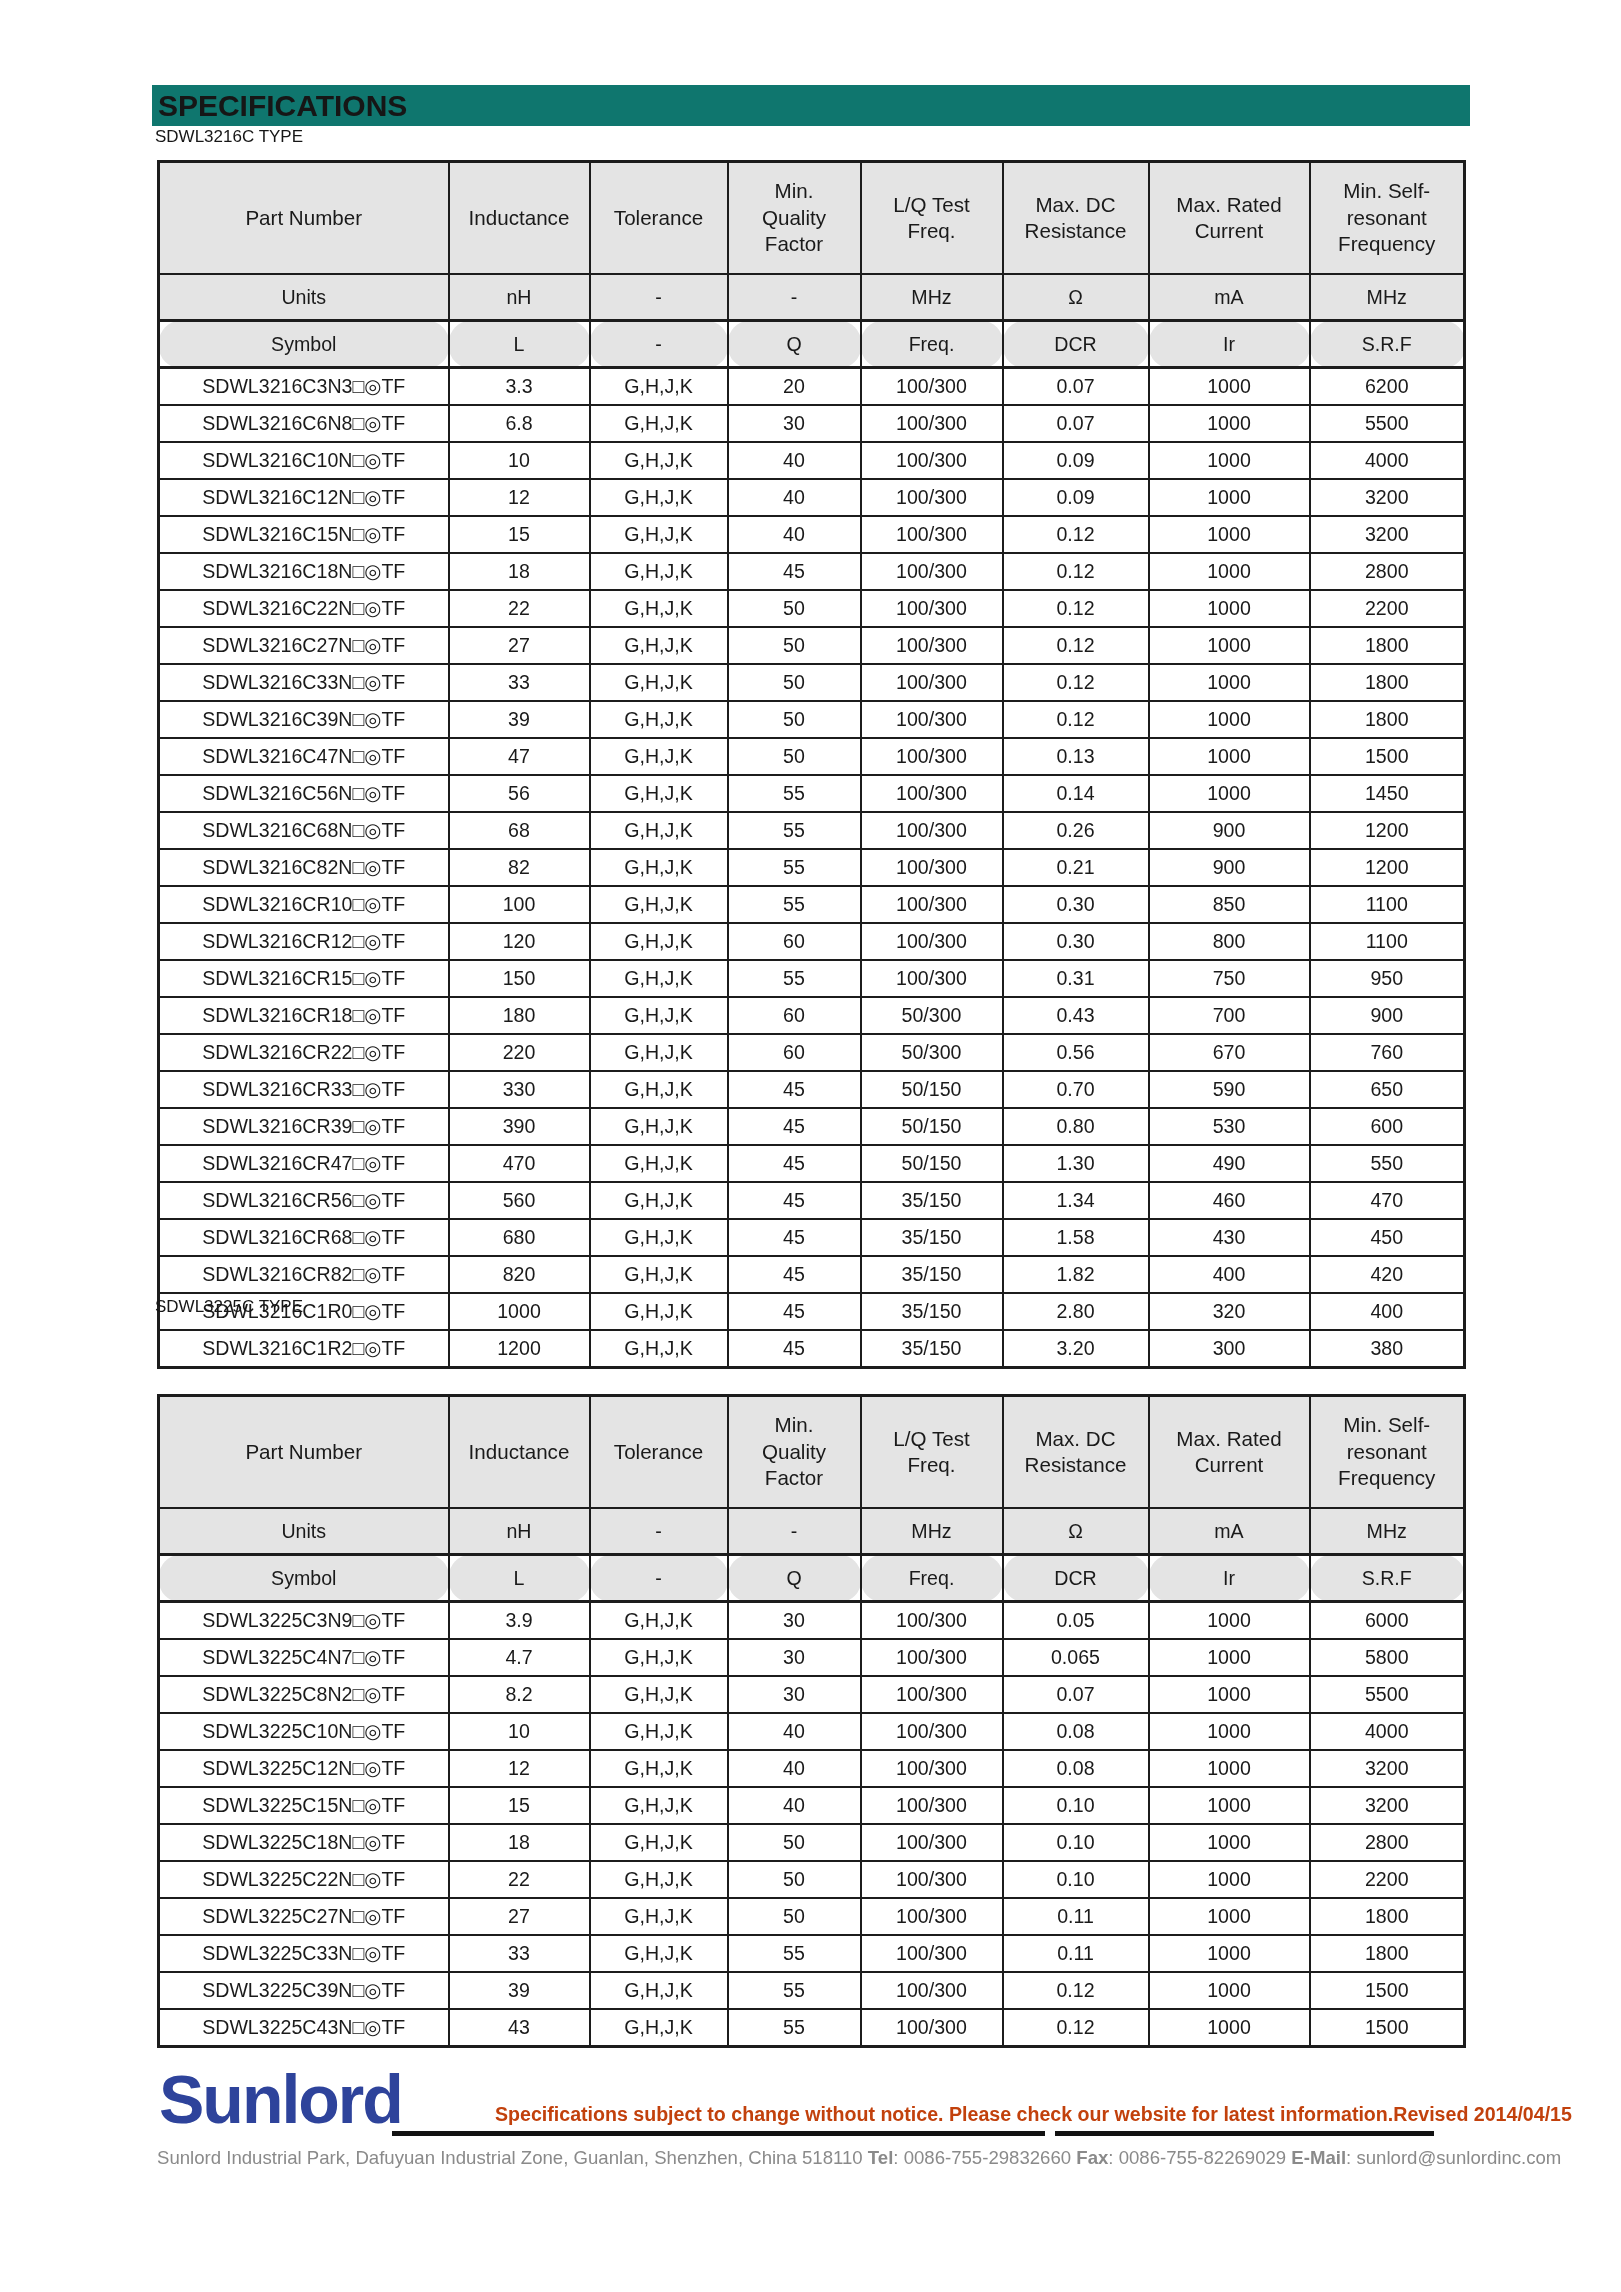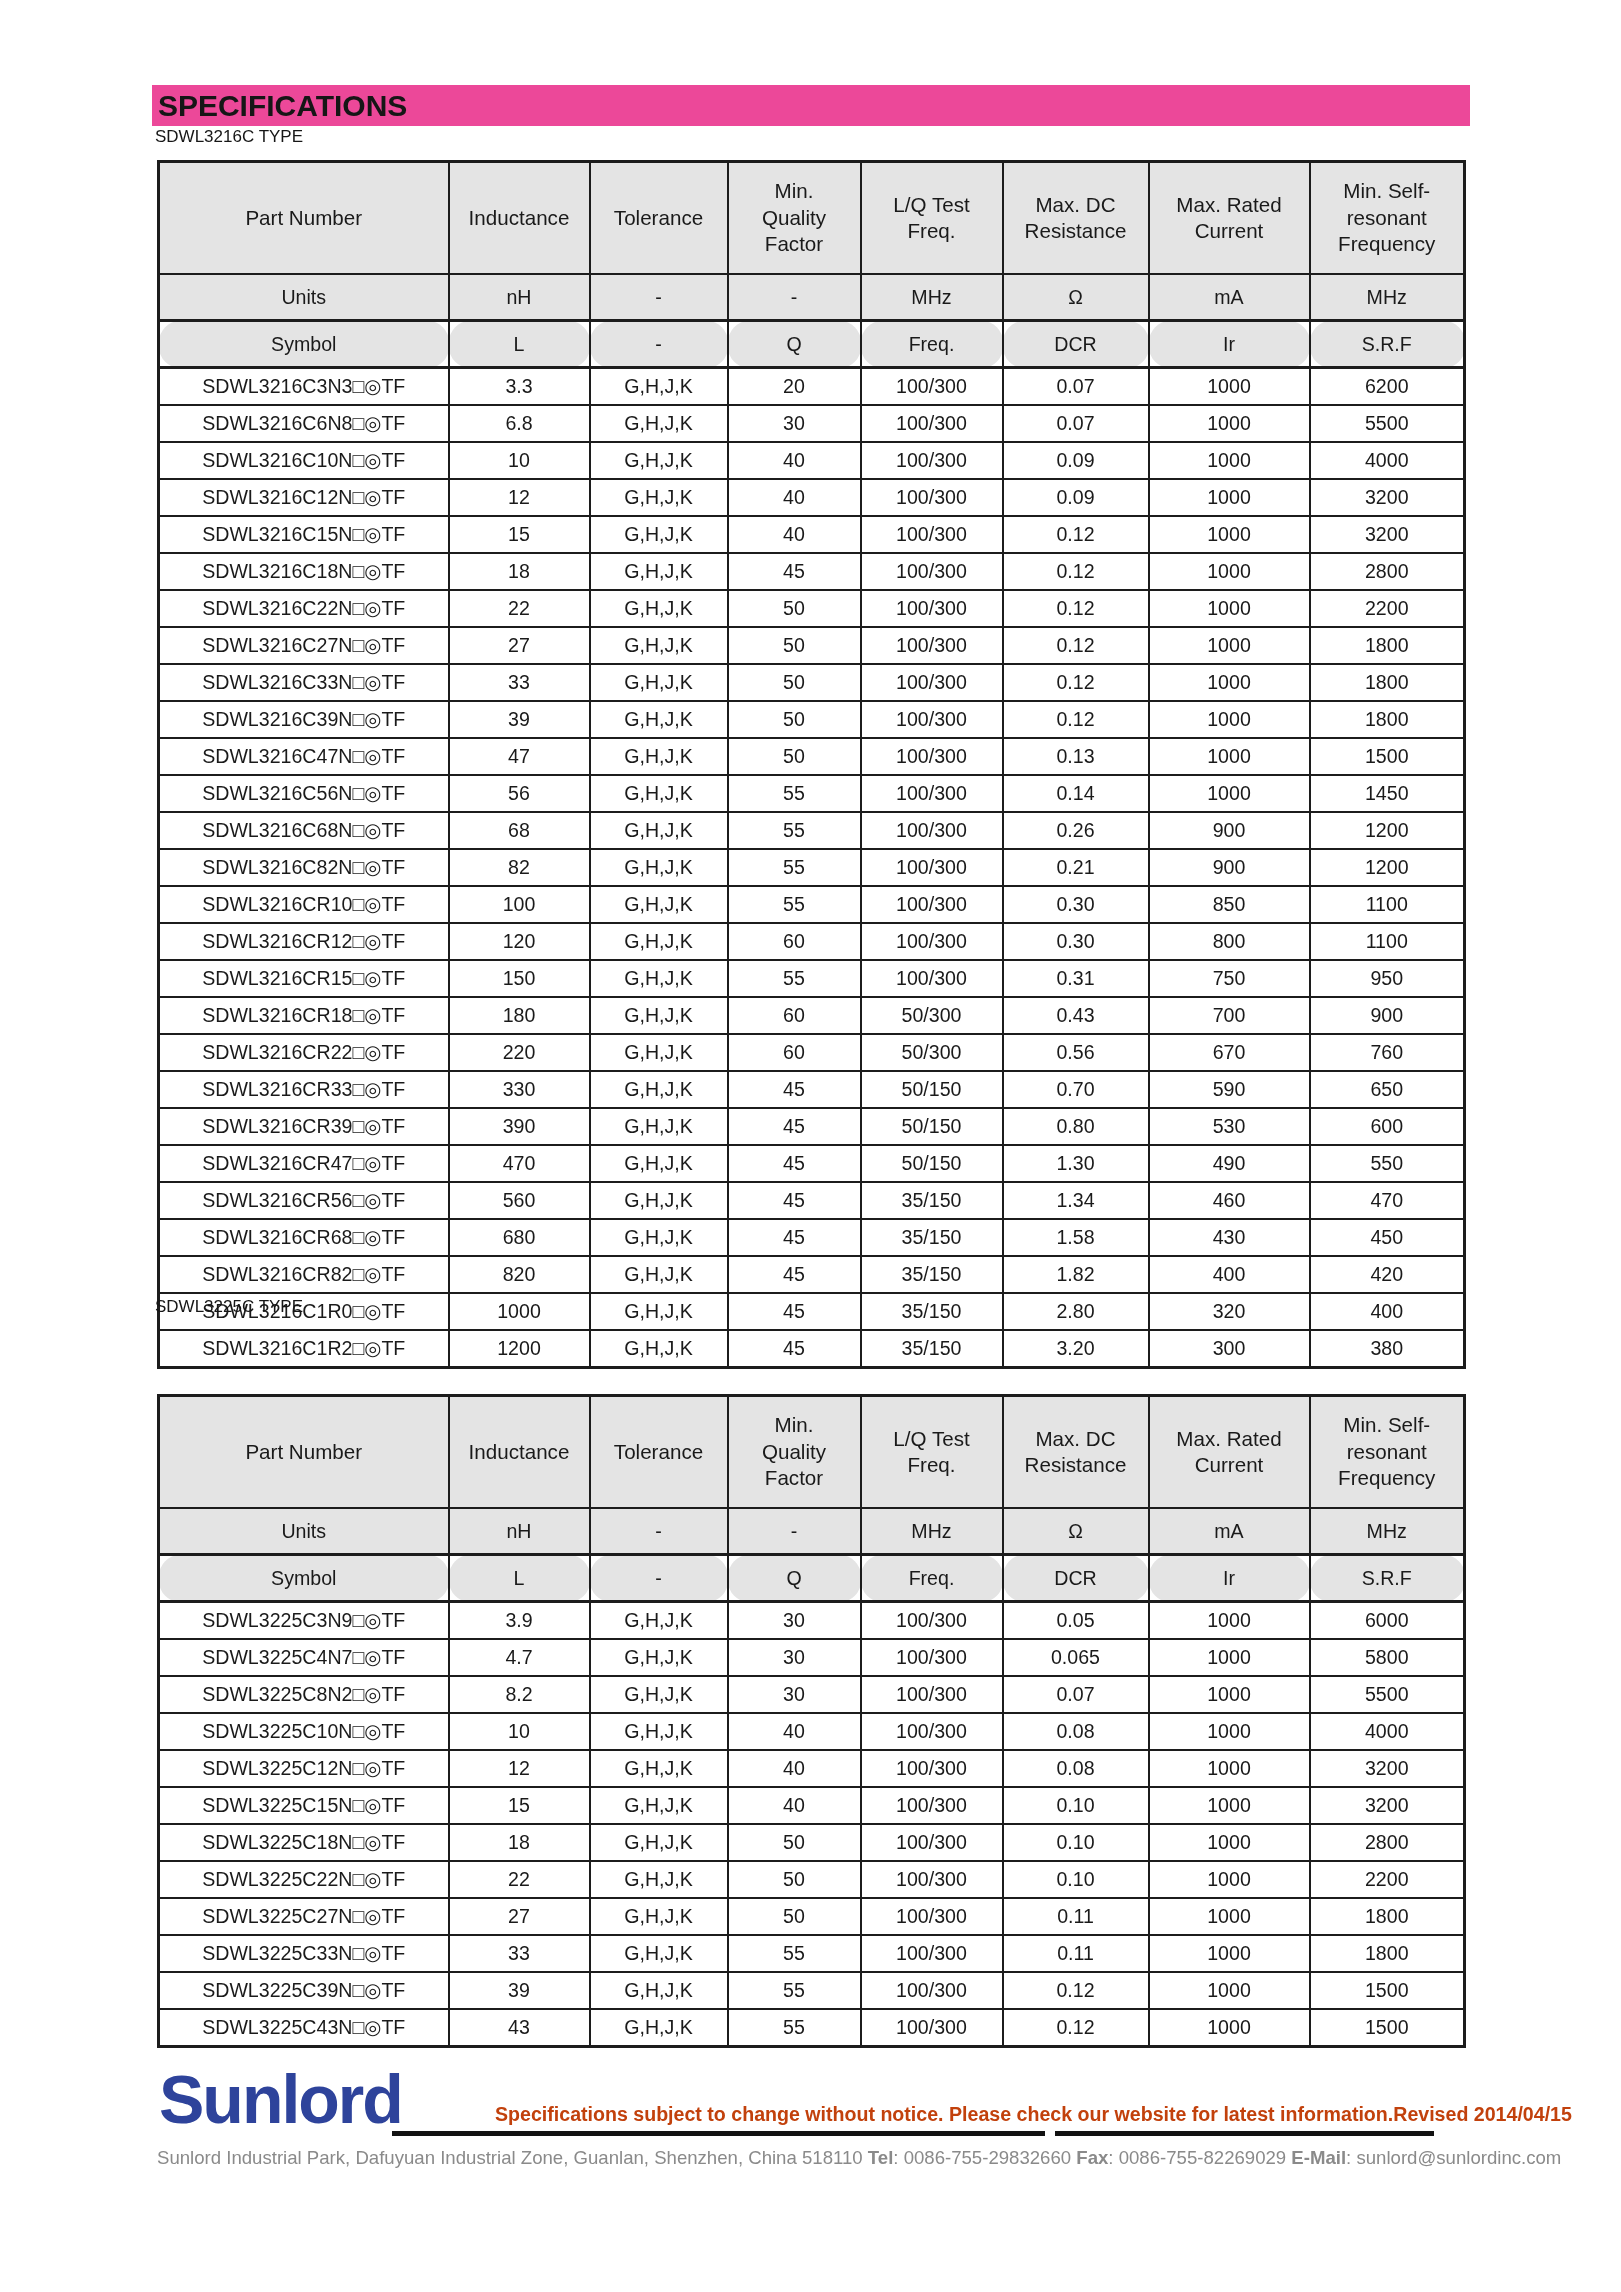--- a/index.html
+++ b/index.html
@@ -8,21 +8,21 @@
     background:#ffffff;
     position:relative;
     font-family:"Liberation Sans","DejaVu Sans",sans-serif;
     color:#1a1a1a;
     overflow:hidden;
   }
   
   .spec-bar {
     position:absolute; left:152px; top:85px;
     width:1318px; height:41px;
-    background:#ec4899;
+    background:#0f766e;
     display:flex; align-items:center;
   }
   .spec-bar .spec-title {
     font-weight:bold; font-size:30px; padding-left:5.9px; color:#161616;
   }
   .table-title {
     position:absolute; left:155px;
     font-size:17px; color:#161616;
     white-space:nowrap;
   }

